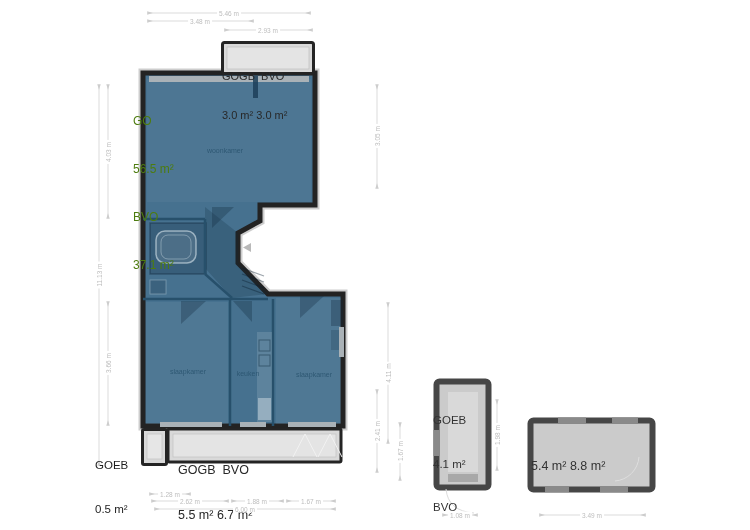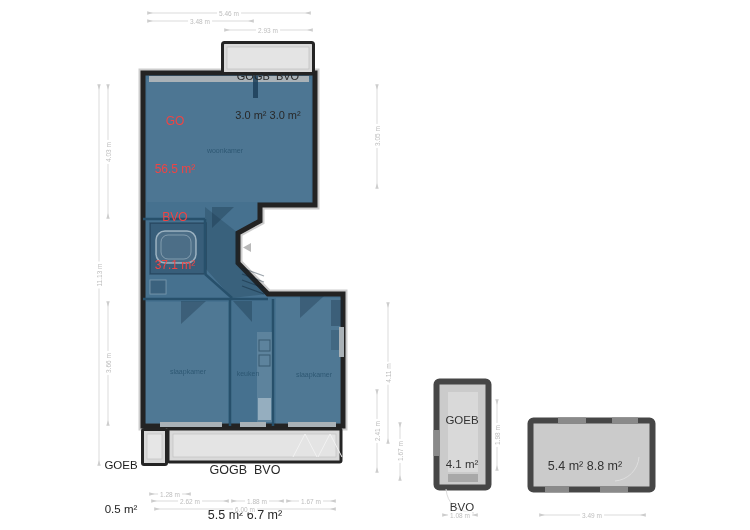--- a/index.html
+++ b/index.html
@@ -1,23 +1,23 @@
 <!DOCTYPE html>
 <html><head>
 <meta charset="utf-8">
 <style>
   html,body { margin:0; padding:0; background:#ffffff; }
   .stage {
     position:relative; width:750px; height:530px; background:#ffffff;
     font-family:"Liberation Sans", sans-serif; overflow:hidden;
   }
   .stage svg { position:absolute; left:0; top:0; }
-  .lbl { position:absolute; text-align:center; white-space:pre; }
+  .lbl { position:absolute; text-align:left; white-space:pre; }
   .lbl div { white-space:pre; }
-  .main-lbl   { left:139px; top:81px;  width:72px;  font-size:12px;   line-height:16px;  color:#ef4444; }
+  .main-lbl   { left:133px; top:81px;  width:72px;  font-size:12px;   line-height:16px;  color:#4d7c0f; }
   .baltop-lbl { left:222px; top:44px;  width:92px;  font-size:11px;   line-height:13px;  color:#282828; }
   .balbot-lbl { left:178px; top:433px; width:134px; font-size:12.5px; line-height:15px;  color:#282828; }
   .gooi-lbl   { left:95px;  top:429px; width:52px;  font-size:11.5px; line-height:14.5px;color:#1d1d1d; }
   .goebv-lbl  { left:433px; top:384px; width:58px;  font-size:11.5px; line-height:14.5px;color:#333333; }
   .goebh-lbl  { left:531px; top:428px; width:108px; font-size:12.5px; line-height:15.5px;color:#333333; }
   .room {
     position:absolute; font-size:7px; color:#29536e; opacity:.85;
     transform:translate(-50%,-50%); white-space:pre;
   }
   .dim {

